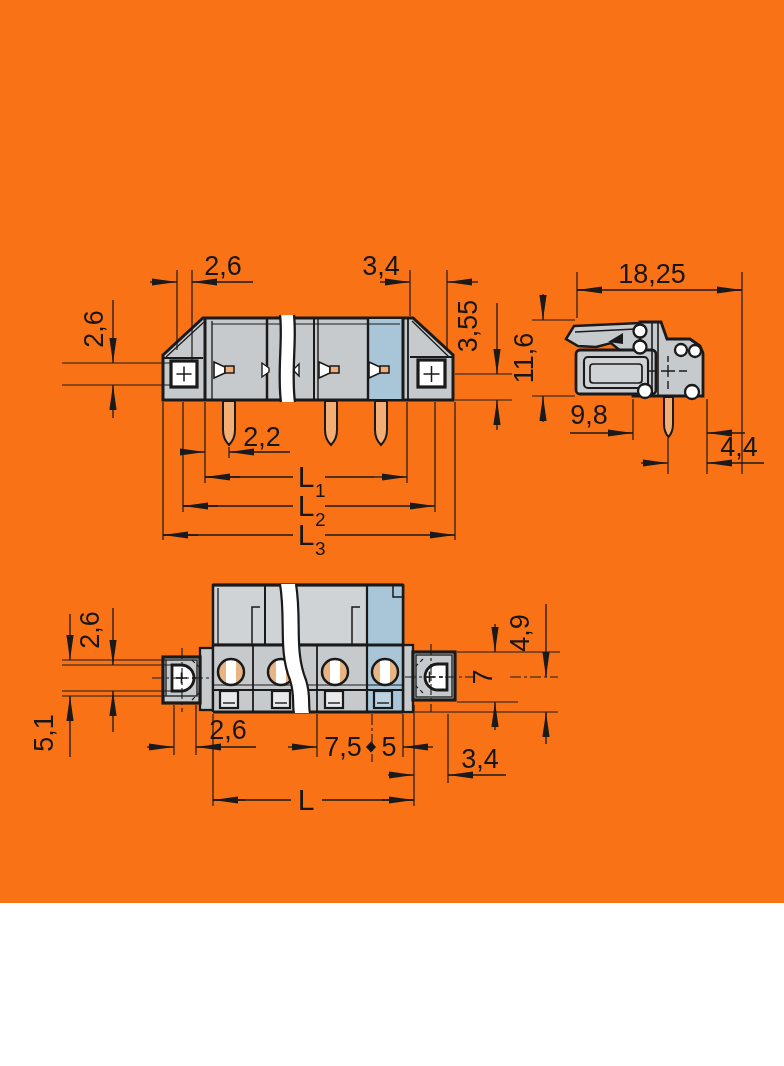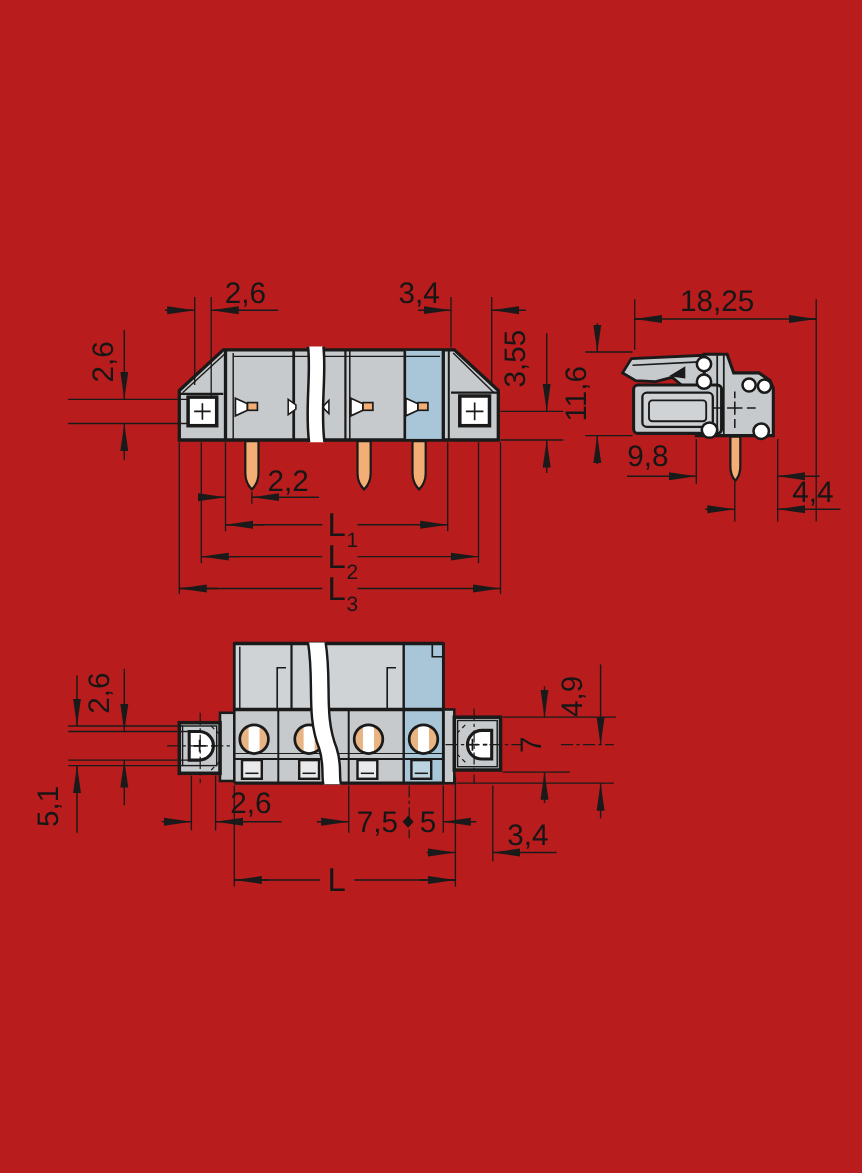--- a/index.html
+++ b/index.html
@@ -1,16 +1,16 @@
 <!DOCTYPE html>
 <html><head>
 <meta charset="utf-8">
 <style>
   html,body{margin:0;padding:0;background:#fff;}
-  .stage{position:relative;width:784px;height:1066px;background:#b91c1c;overflow:hidden;}
+  .stage{position:relative;width:784px;height:903px;background:#f97316;overflow:hidden;}
   svg{display:block;}
   .dim-text{font-family:"Liberation Sans",sans-serif;font-size:27px;fill:#161616;}
   .dim-big{font-family:"Liberation Sans",sans-serif;font-size:30px;fill:#161616;}
   .dim-sub{font-family:"Liberation Sans",sans-serif;font-size:19px;fill:#161616;}
   .ln{stroke:#1a1a1a;fill:none;}
   .ext{stroke:#1a1a1a;stroke-width:1.2;fill:none;}
   .dml{stroke:#1a1a1a;stroke-width:1.3;fill:none;}
   .cl{stroke:#1a1a1a;stroke-width:1.1;fill:none;stroke-dasharray:11 3 3 3;}
 </style>
 </head>

